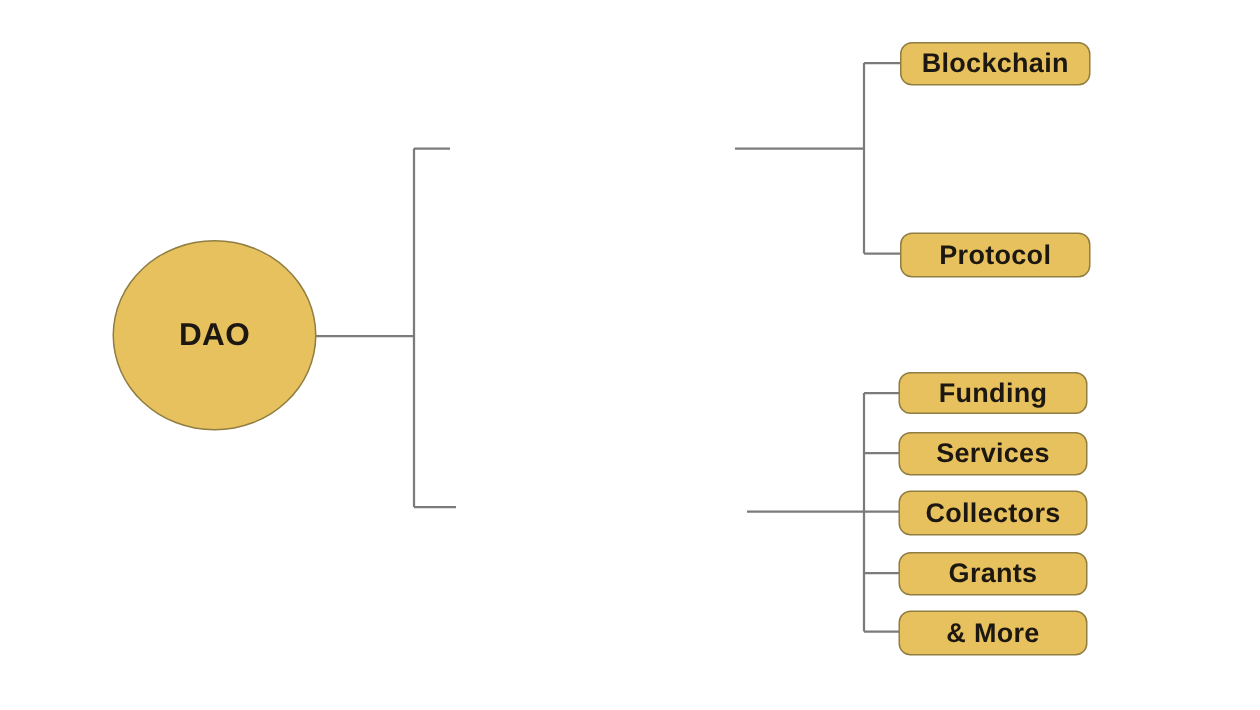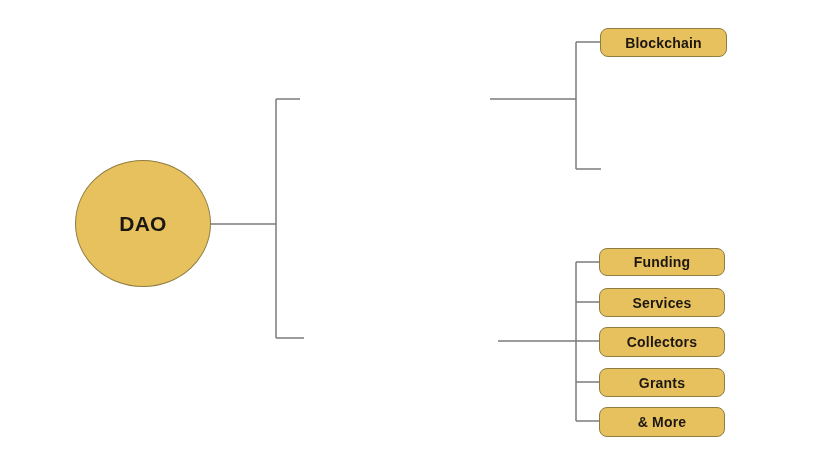--- a/index.html
+++ b/index.html
@@ -44,21 +44,21 @@
     left:75px;top:160px;width:136px;height:127px;
     border-radius:50%;
     font-size:21px;
   }
   .node.parent{
     border-radius:16px;
     font-size:20px;
   }
   .node.leaf{
     border-radius:8px;
-    font-size:14px;
+    font-size:18px;
   }
   #node-token{left:299px;top:70px;width:192px;height:58px;}
   #node-share{left:303px;top:308px;width:196px;height:59px;}
   #node-blockchain{left:600px;top:28px;width:127px;height:29px;}
   #node-protocol{left:600px;top:155px;width:127px;height:30px;}
   #node-funding{left:599px;top:248px;width:126px;height:28px;}
   #node-services{left:599px;top:288px;width:126px;height:29px;}
   #node-collectors{left:599px;top:327px;width:126px;height:30px;}
   #node-grants{left:599px;top:368px;width:126px;height:29px;}
   #node-more{left:599px;top:407px;width:126px;height:30px;}
@@ -86,20 +86,21 @@
       <line x1="576" y1="421" x2="600" y2="421"></line>
     </g>
   </svg>
 
   <div class="node ellipse" id="node-dao">DAO</div>
 
 
 
   <div class="node leaf" id="node-blockchain">Blockchain</div>
 
+  <div class="node leaf" id="node-protocol">Protocol</div>
 
   <div class="node leaf" id="node-funding">Funding</div>
 
   <div class="node leaf" id="node-collectors">Collectors</div>
 
   <div class="node leaf" id="node-services">Services</div>
 
   <div class="node leaf" id="node-grants">Grants</div>
 
   <div class="node leaf" id="node-more">&amp; More</div>

